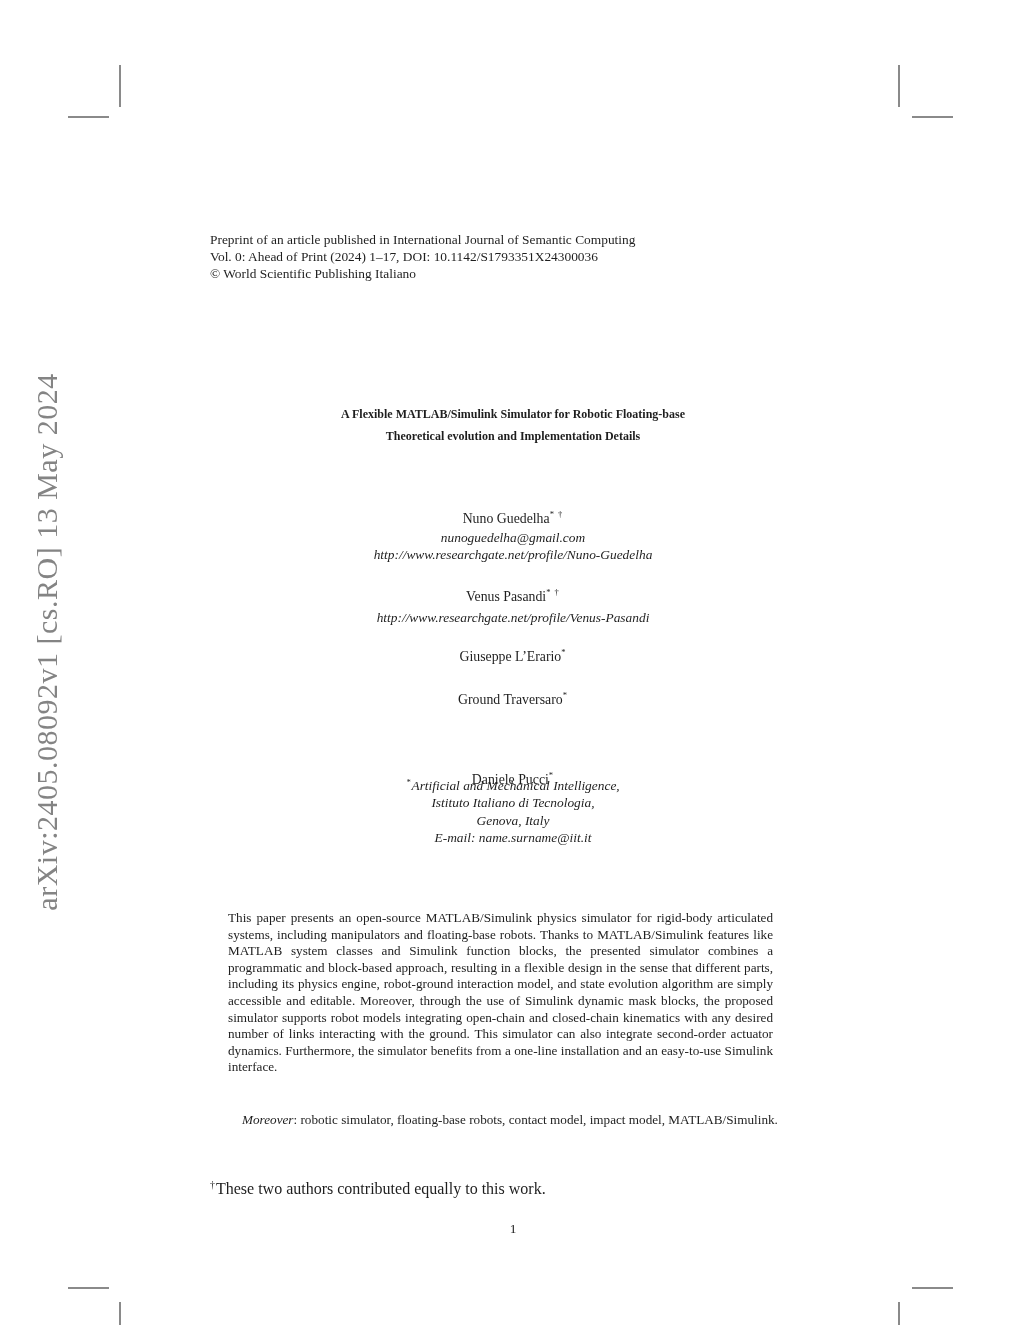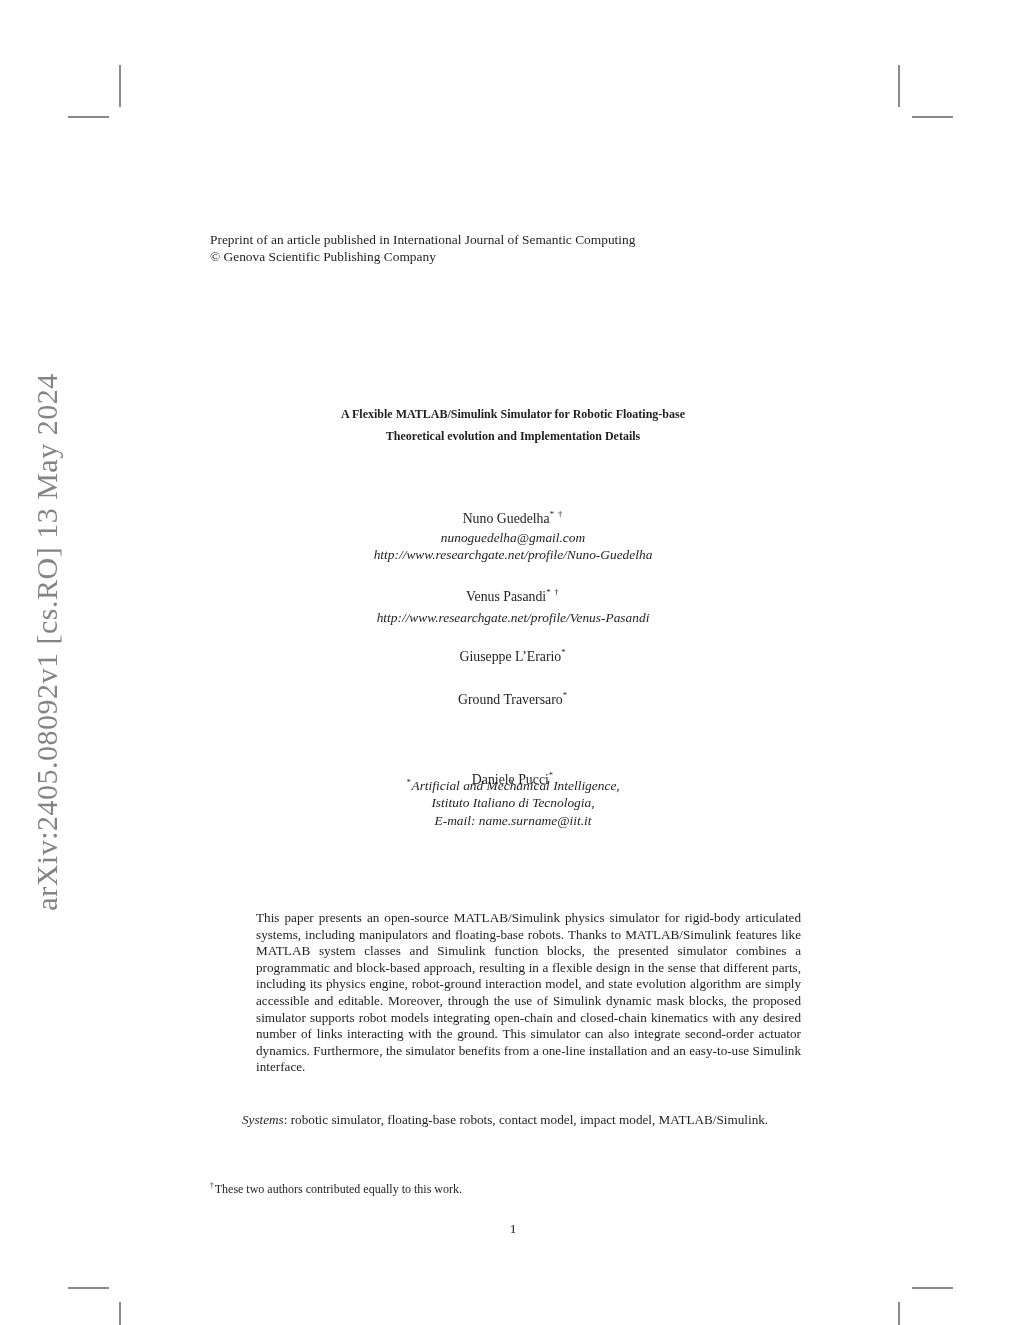--- a/index.html
+++ b/index.html
@@ -47,30 +47,30 @@
   }
 
   .author-name { font-size:13.8px; line-height:20px; }
   .it { font-style:italic; }
   .author-line { font-size:13.4px; line-height:17px; }
   sup.mark { font-size:62%; line-height:0; letter-spacing:1px; }
 
   .affiliation { font-style:italic; font-size:13.4px; line-height:17.3px; }
 
   .abstract {
-    position:absolute; left:256px; top:910px; width:545px;
+    position:absolute; left:228px; top:910px; width:545px;
     font-size:13.2px; line-height:16.6px; text-align:justify;
   }
   .keywords {
     position:absolute; left:242px; top:1112px; width:545px;
     font-size:13.2px; line-height:16.8px; text-align:justify;
   }
   .footnote {
     position:absolute; left:210px; top:1181px; width:606px;
-    font-size:12px; line-height:16px;
+    font-size:16px; line-height:16px;
   }
   .pagenum { top:1221px; font-size:13.5px; }
 </style>
 </head>
 <body>
 
 <div class="page">
 
   <div class="crop v" style="left:119px; top:65px;  height:42px;"></div>
   <div class="crop h" style="left:68px;  top:116px; width:41px;"></div>
@@ -78,21 +78,22 @@
   <div class="crop h" style="left:912px; top:116px; width:41px;"></div>
   <div class="crop h" style="left:68px;  top:1287px; width:41px;"></div>
   <div class="crop v" style="left:119px; top:1302px; height:23px;"></div>
   <div class="crop h" style="left:912px; top:1287px; width:41px;"></div>
   <div class="crop v" style="left:898px; top:1302px; height:23px;"></div>
 
   <div class="watermark">arXiv:2405.08092v1 [cs.RO] 13 May 2024</div>
 
   <div class="header">
     <div>Preprint of an article published in International Journal of Semantic Computing</div>
-    <div>© Genova Scientific Publishing Company</div>
+    <div>Vol. 0: Ahead of Print (2024) 1–17, DOI: 10.1142/S1793351X24300036</div>
+    <div>© World Scientific Publishing Italiano</div>
   </div>
 
   <div class="centercol paper-title">
     <div>A Flexible MATLAB/Simulink Simulator for Robotic Floating-base</div>
     <div>Theoretical evolution and Implementation Details</div>
   </div>
 
   <div class="centercol" style="top:587px;">
     <div class="author-name"><span>Venus Pasandi</span><sup class="mark">* †</sup></div>
     <div class="author-line it" style="margin-top:2px;">http://www.researchgate.net/profile/Venus-Pasandi</div>
@@ -112,24 +113,25 @@
     <div class="author-name"><span>Ground Traversaro</span><sup class="mark">*</sup></div>
   </div>
 
   <div class="centercol" style="top:770px;">
     <div class="author-name"><span>Daniele Pucci</span><sup class="mark">*</sup></div>
   </div>
 
   <div class="centercol affiliation" style="top:777px;">
     <div><sup class="mark">*</sup><span>Artificial and Mechanical Intelligence,</span></div>
     <div>Istituto Italiano di Tecnologia,</div>
+    <div>Genova, Italy</div>
     <div>E-mail: name.surname@iit.it</div>
   </div>
 
   <div class="abstract">This paper presents an open-source MATLAB/Simulink physics simulator for rigid-body articulated systems, including manipulators and floating-base robots. Thanks to MATLAB/Simulink features like MATLAB system classes and Simulink function blocks, the presented simulator combines a programmatic and block-based approach, resulting in a flexible design in the sense that different parts, including its physics engine, robot-ground interaction model, and state evolution algorithm are simply accessible and editable. Moreover, through the use of Simulink dynamic mask blocks, the proposed simulator supports robot models integrating open-chain and closed-chain kinematics with any desired number of links interacting with the ground. This simulator can also integrate second-order actuator dynamics. Furthermore, the simulator benefits from a one-line installation and an easy-to-use Simulink interface.</div>
 
-  <div class="keywords"><span class="it">Systems</span><span>: robotic simulator, floating-base robots, contact model, impact model, MATLAB/Simulink.</span></div>
+  <div class="keywords"><span class="it">Moreover</span><span>: robotic simulator, floating-base robots, contact model, impact model, MATLAB/Simulink.</span></div>
 
   <div class="footnote"><sup class="mark">†</sup><span>These two authors contributed equally to this work.</span></div>
 
   <div class="centercol pagenum">1</div>
 
 </div>
 
 </body></html>

